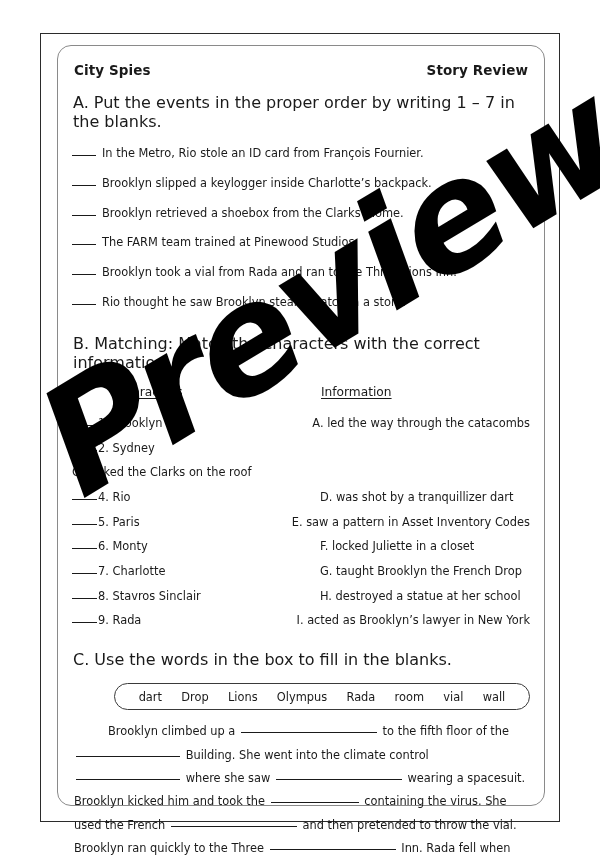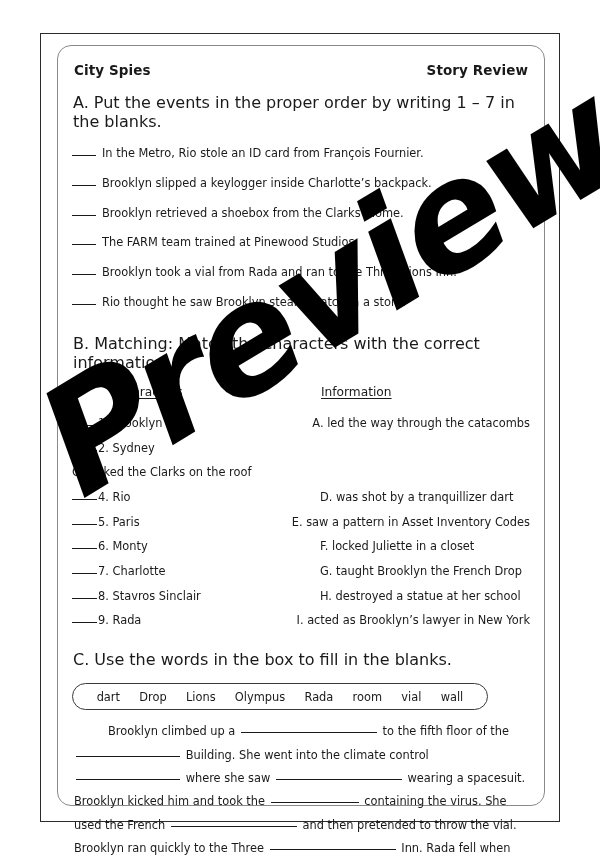--- a/index.html
+++ b/index.html
@@ -119,21 +119,21 @@
     width: 25px;
     border-bottom: 1.3px solid #1a1a1a;
     margin-right: 1px;
     vertical-align: 1px;
   }
 
   
   .wordbank-wrap {
     margin-top: 14px;
     display: flex;
-    justify-content: flex-start;
+    justify-content: flex-end;
   }
   .wordbank {
     border: 1px solid #3a3a3a;
     border-radius: 999px;
     height: 27px;
     width: 416px;
     display: flex;
     align-items: center;
     justify-content: space-around;
     font-size: 11.4px;

